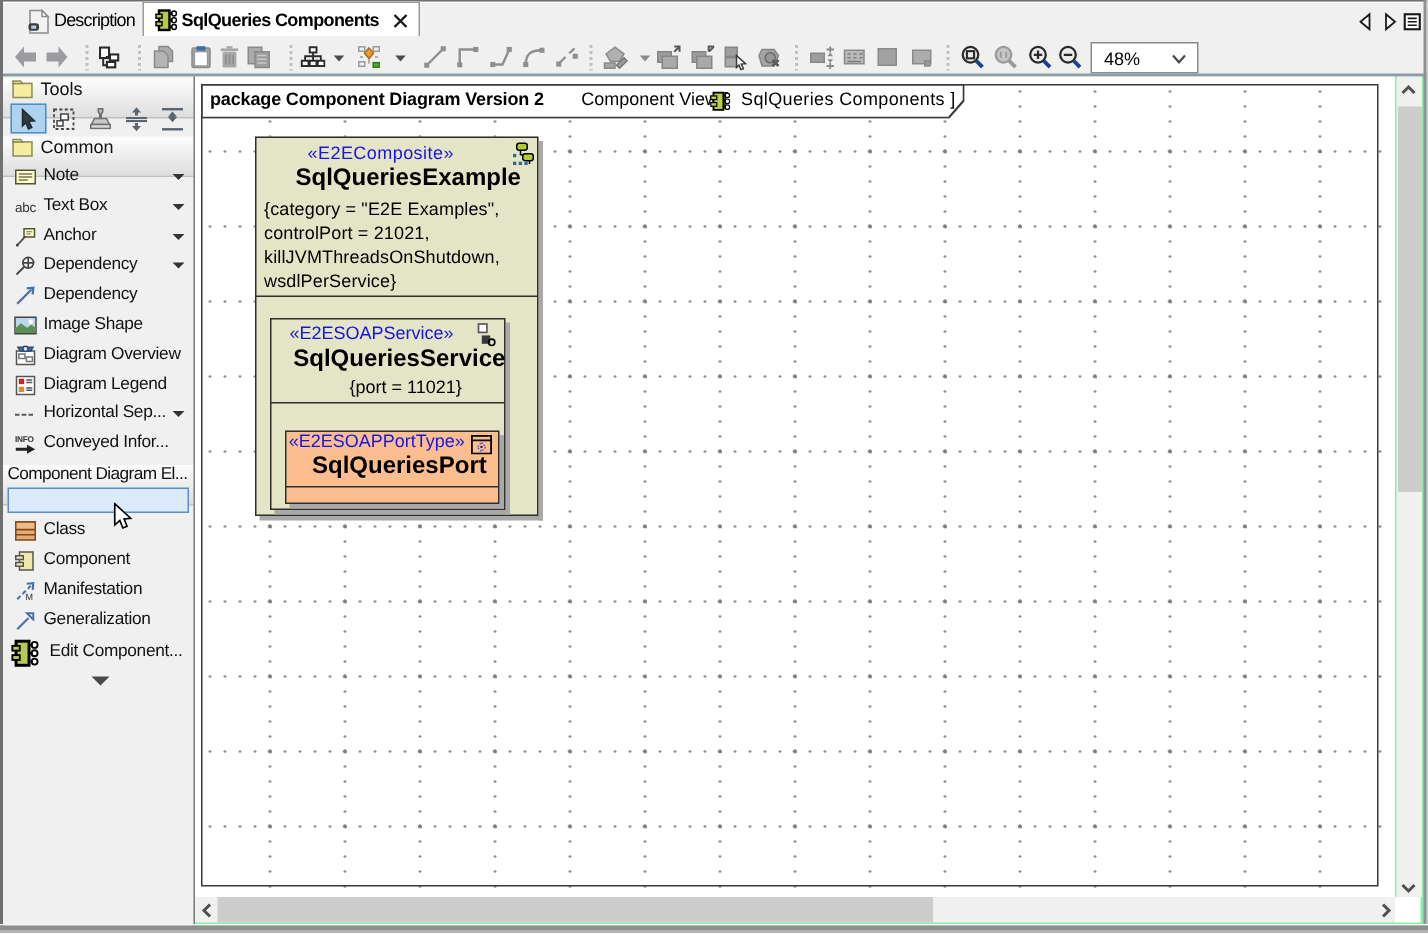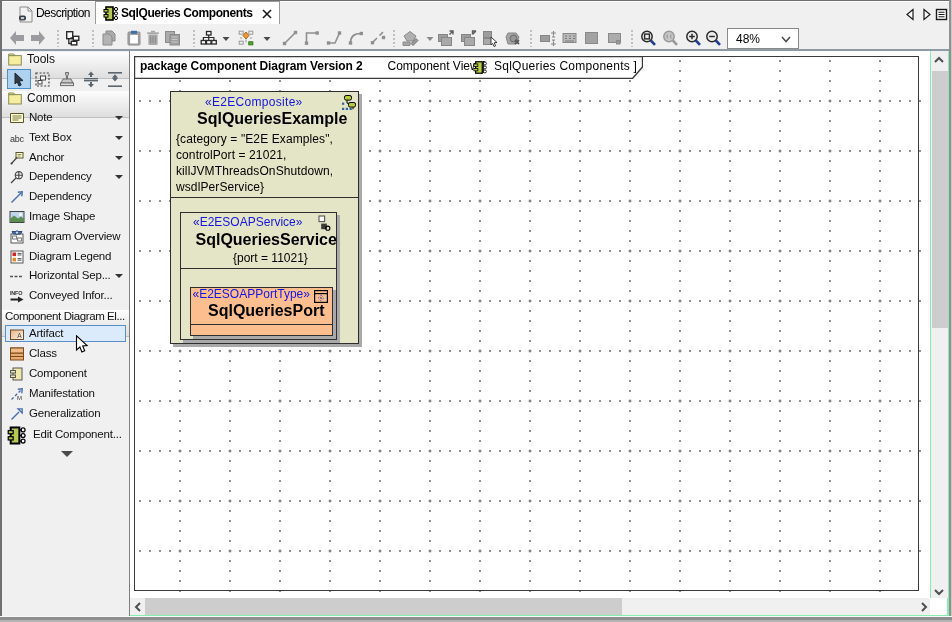--- a/index.html
+++ b/index.html
@@ -418,33 +418,20 @@
           <path d="M1.5 11.5 h9" stroke="#222" stroke-width="2"></path>
           <path d="M9 8.5 L14.5 11.5 L9 14.5 z" fill="#222"></path>
         </svg>
       </div>
 
     <div class="phead" style="top:259px;">
         <span style="left:4px;font-size:11.5px;letter-spacing:-0.4px;">Component Diagram El...</span>
       </div>
 
     <div class="abs" style="left:4px;top:274px;width:121px;height:17px;background:#dcebfb;border:1px solid #5b8fc8;"></div>
-    <div class="pitem" style="top:273px;">
-        <span>Artifact</span>
-      <svg class="picon" style="top:3px" viewBox="0 0 16 16">
-          <defs>
-            <linearGradient id="tg" x1="0" y1="0" x2="1" y2="1">
-              <stop offset="0" stop-color="#e8b380"></stop>
-              <stop offset="1" stop-color="#fdf6ee"></stop>
-            </linearGradient>
-          </defs>
-          <rect x="1.5" y="3" width="13" height="9.5" fill="url(#tg)" stroke="#6a4a2a"></rect>
-          <text x="8.2" y="11" font-size="6.5" fill="#444" font-family="Liberation Sans">A</text>
-        </svg>
-      </div>
     <div class="pitem" style="top:293px;">
         <span>Class</span>
       <svg class="picon" viewBox="0 0 16 16">
           <rect x="1.5" y="2" width="13" height="12" fill="#e8aa70" stroke="#7a4a1a"></rect>
           <path d="M1.5 7 h13 M1.5 10.5 h13" stroke="#7a4a1a"></path>
           <rect x="1.5" y="2" width="13" height="5" fill="#eebb88" stroke="#7a4a1a"></rect>
         </svg>
       </div>
     <div class="pitem" style="top:313px;">
         <span>Component</span>

